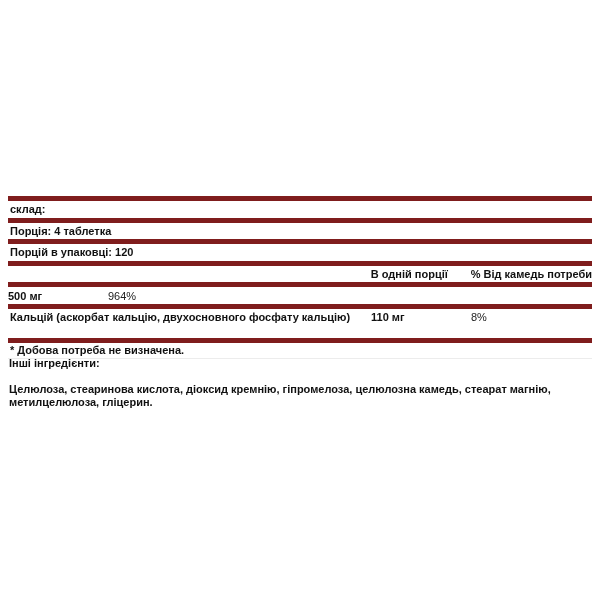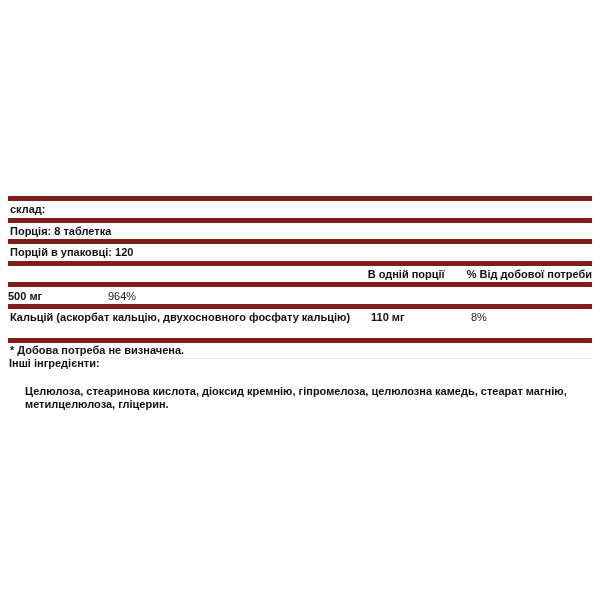--- a/index.html
+++ b/index.html
@@ -8,39 +8,39 @@
     .table { position: absolute; left: 8px; top: 196px; width: 584px; border-collapse: collapse; }
     .row { height: 21.6px; border-top: 5px solid #7f1d1d; display: flex; align-items: center;
            font-size: 11px; font-weight: bold; box-sizing: border-box; }
     .row:last-child { border-bottom: 1px solid #ececec; margin-top: 12px; }
     .c1 { width: 361px; padding-left: 2px; white-space: nowrap; }
     .c2 { width: 100px; white-space: nowrap; }
     .c3 { flex: 1; white-space: nowrap; }
     .c3.reg { font-weight: 500; color: #222; }
     .other { position: absolute; left: 9px; top: 357px; width: 585px; font-size: 11px; font-weight: bold; }
     .other-title { margin: 0 0 14px 0; }
-    .other-text { line-height: 12.5px; margin: 16px; }
+    .other-text { line-height: 12.5px; margin: 0; }
   </style>
 </head>
 <body>
 
 <div class="table">
   <div class="row">
     <span class="c1">склад:</span>
   </div>
   <div class="row">
-    <span class="c1">Порція: 8 таблетка</span>
+    <span class="c1">Порція: 4 таблетка</span>
   </div>
   <div class="row">
     <span class="c1">Порцій в упаковці: 120</span>
   </div>
   <div class="row">
     <span class="c1"></span>
     <span class="c2">В одній порції</span>
-    <span class="c3">% Від добової потреби</span>
+    <span class="c3">% Від камедь потреби</span>
   </div>
   <div class="row">
     <span class="c2">500 мг</span>
     <span class="c3 reg">964%</span>
   </div>
   <div class="row">
     <span class="c1">Кальцій (аскорбат кальцію, двухосновного фосфату кальцію)</span>
     <span class="c2">110 мг</span>
     <span class="c3 reg">8%</span>
   </div>

